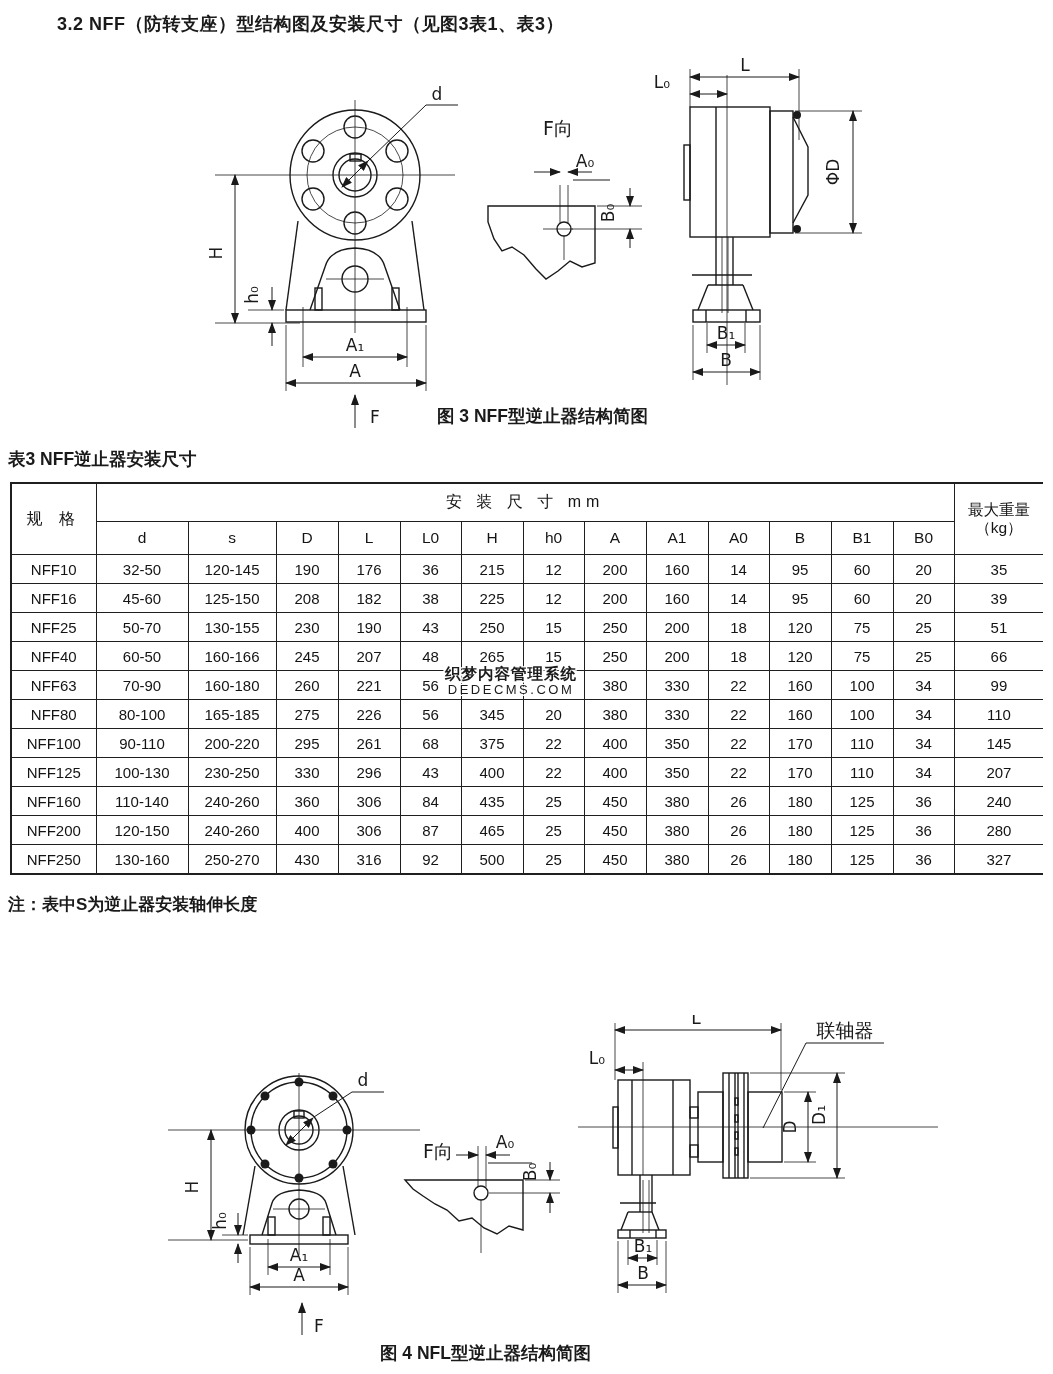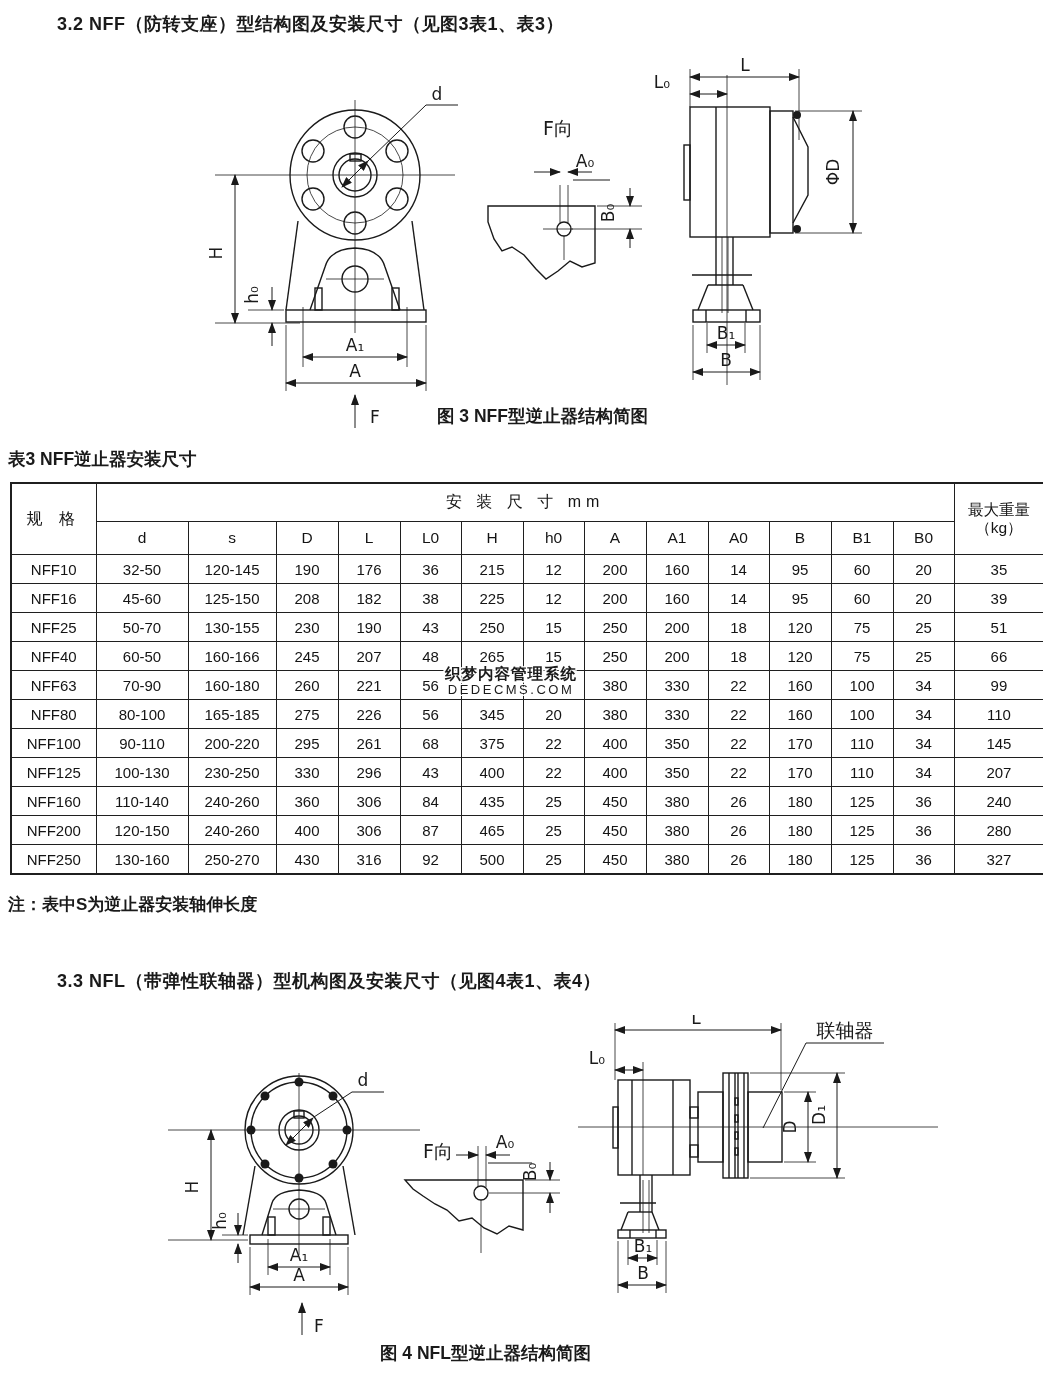--- a/index.html
+++ b/index.html
@@ -409,21 +409,20 @@
       </tbody>
   </table>
 
   <div class="abs wm" style="left:438px;top:665px;">
     <div class="l1">织梦内容管理系统</div>
     <div class="l2">DEDECMS.COM</div>
   </div>
 
   <div class="abs note" style="left:8px;top:893px;">注：表中S为逆止器安装轴伸长度</div>
 
-  <div class="abs h-sec" style="left:57px;top:969px;">3.3  NFL（带弹性联轴器）型机构图及安装尺寸（见图4表1、表4）</div>
 
   <svg class="abs" style="left:0;top:1015px;" width="1053" height="335" viewBox="0 0 1053 335">
     <defs>
       <marker id="bE" markerUnits="userSpaceOnUse" markerWidth="11" markerHeight="8" refX="10" refY="4" orient="auto">
           <path d="M0 0 L11 4 L0 8 Z" fill="#1a1a1a"></path>
         </marker>
       <marker id="bS" markerUnits="userSpaceOnUse" markerWidth="11" markerHeight="8" refX="1" refY="4" orient="auto">
           <path d="M11 0 L0 4 L11 8 Z" fill="#1a1a1a"></path>
         </marker>
     </defs>

